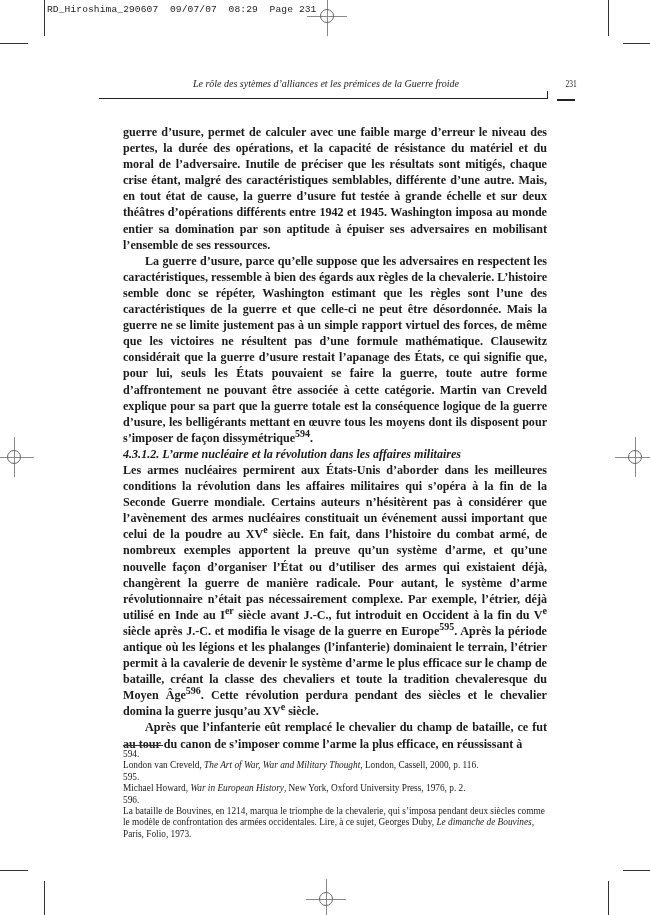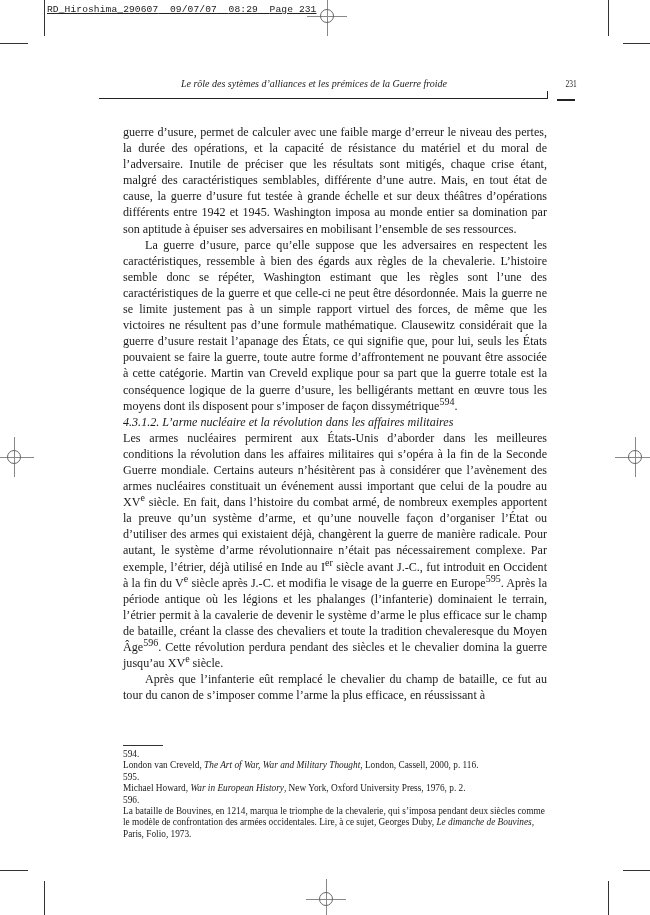--- a/index.html
+++ b/index.html
@@ -17,21 +17,20 @@
     }
     .slug {
       position: absolute;
       left: 47px;
       top: 4px;
       font-family: "Liberation Mono", "DejaVu Sans Mono", monospace;
       font-size: 9.6px;
       letter-spacing: 0.1px;
       color: #222;
       white-space: pre;
-      text-decoration: underline;
     }
     .crop-v {
       position: absolute;
       width: 1px;
       background: #333;
     }
     .crop-h {
       position: absolute;
       height: 1px;
       background: #333;
@@ -56,21 +55,21 @@
     .reg .circ {
       position: absolute;
       left: 13px; top: 13px;
       width: 14px; height: 14px;
       border: 1px solid #666;
       border-radius: 50%;
       box-sizing: border-box;
     }
     .running-head {
       position: absolute;
-      left: 108px;
+      left: 120px;
       top: 78px;
       width: 412px;
       text-align: center;
       font-style: italic;
       font-size: 10px;
       color: #222;
     }
     .head-rule {
       position: absolute;
       left: 99px;
@@ -107,20 +106,21 @@
     }
     .text-block {
       position: absolute;
       left: 123px;
       top: 124px;
       width: 424px;
       font-size: 12.1px;
       line-height: 16.1px;
       text-align: justify;
       hyphens: none;
+      font-weight: bold;
     }
     .text-block p {
       margin: 0;
     }
     .text-block p.indent {
       text-indent: 22px;
     }
     .section-heading {
       font-style: italic;
       margin: 14px 0 0 0;

